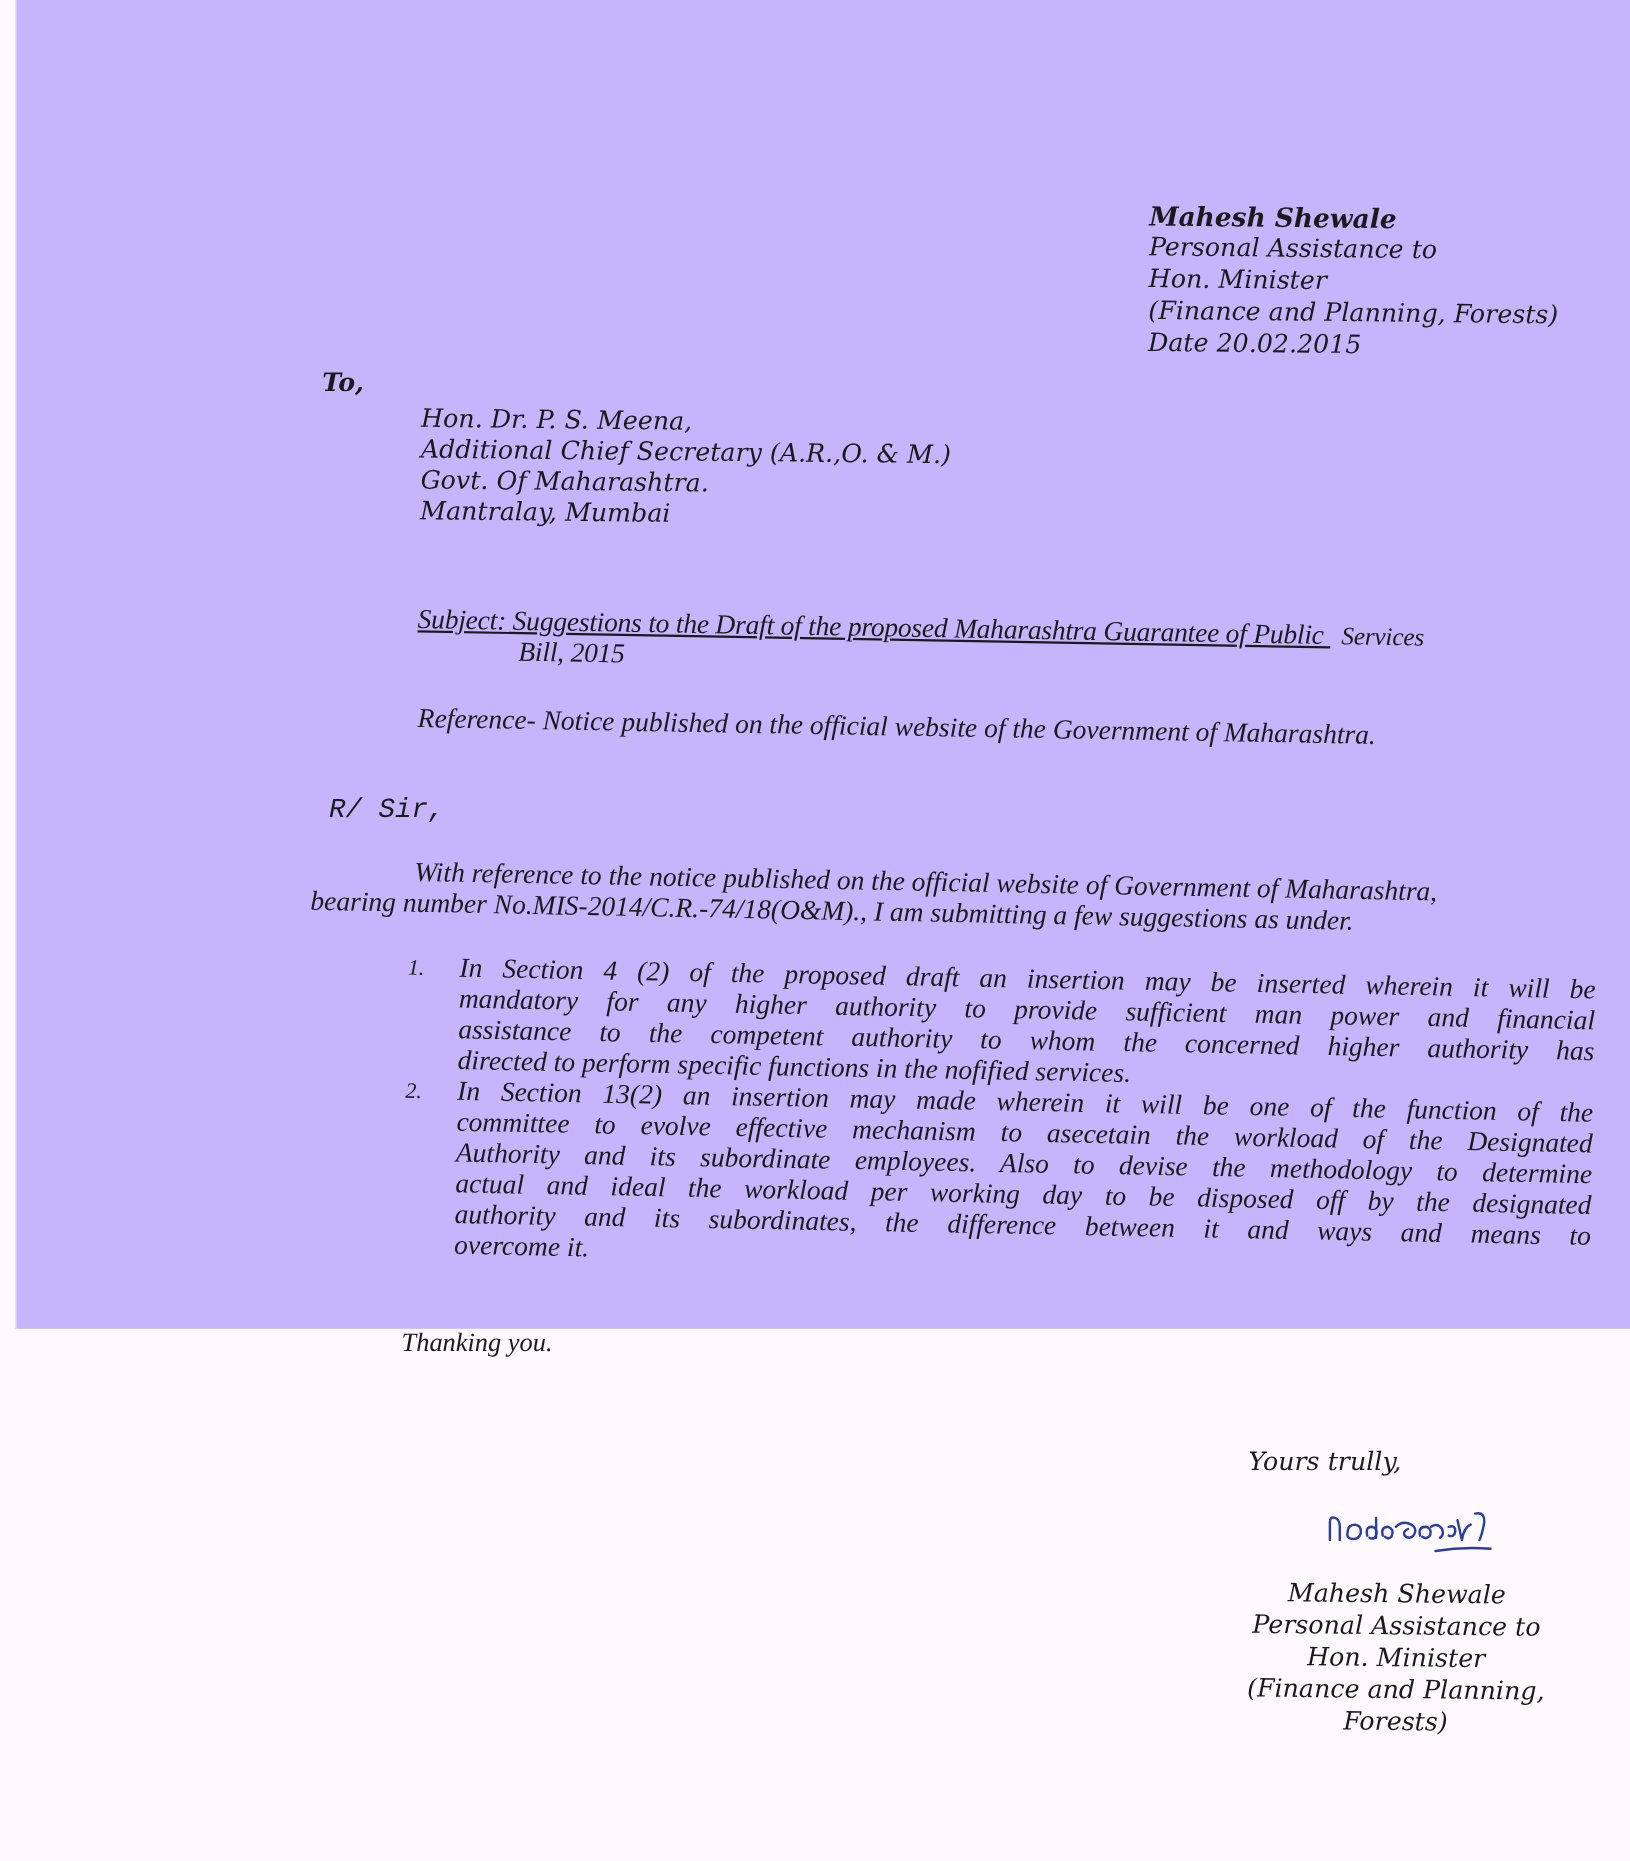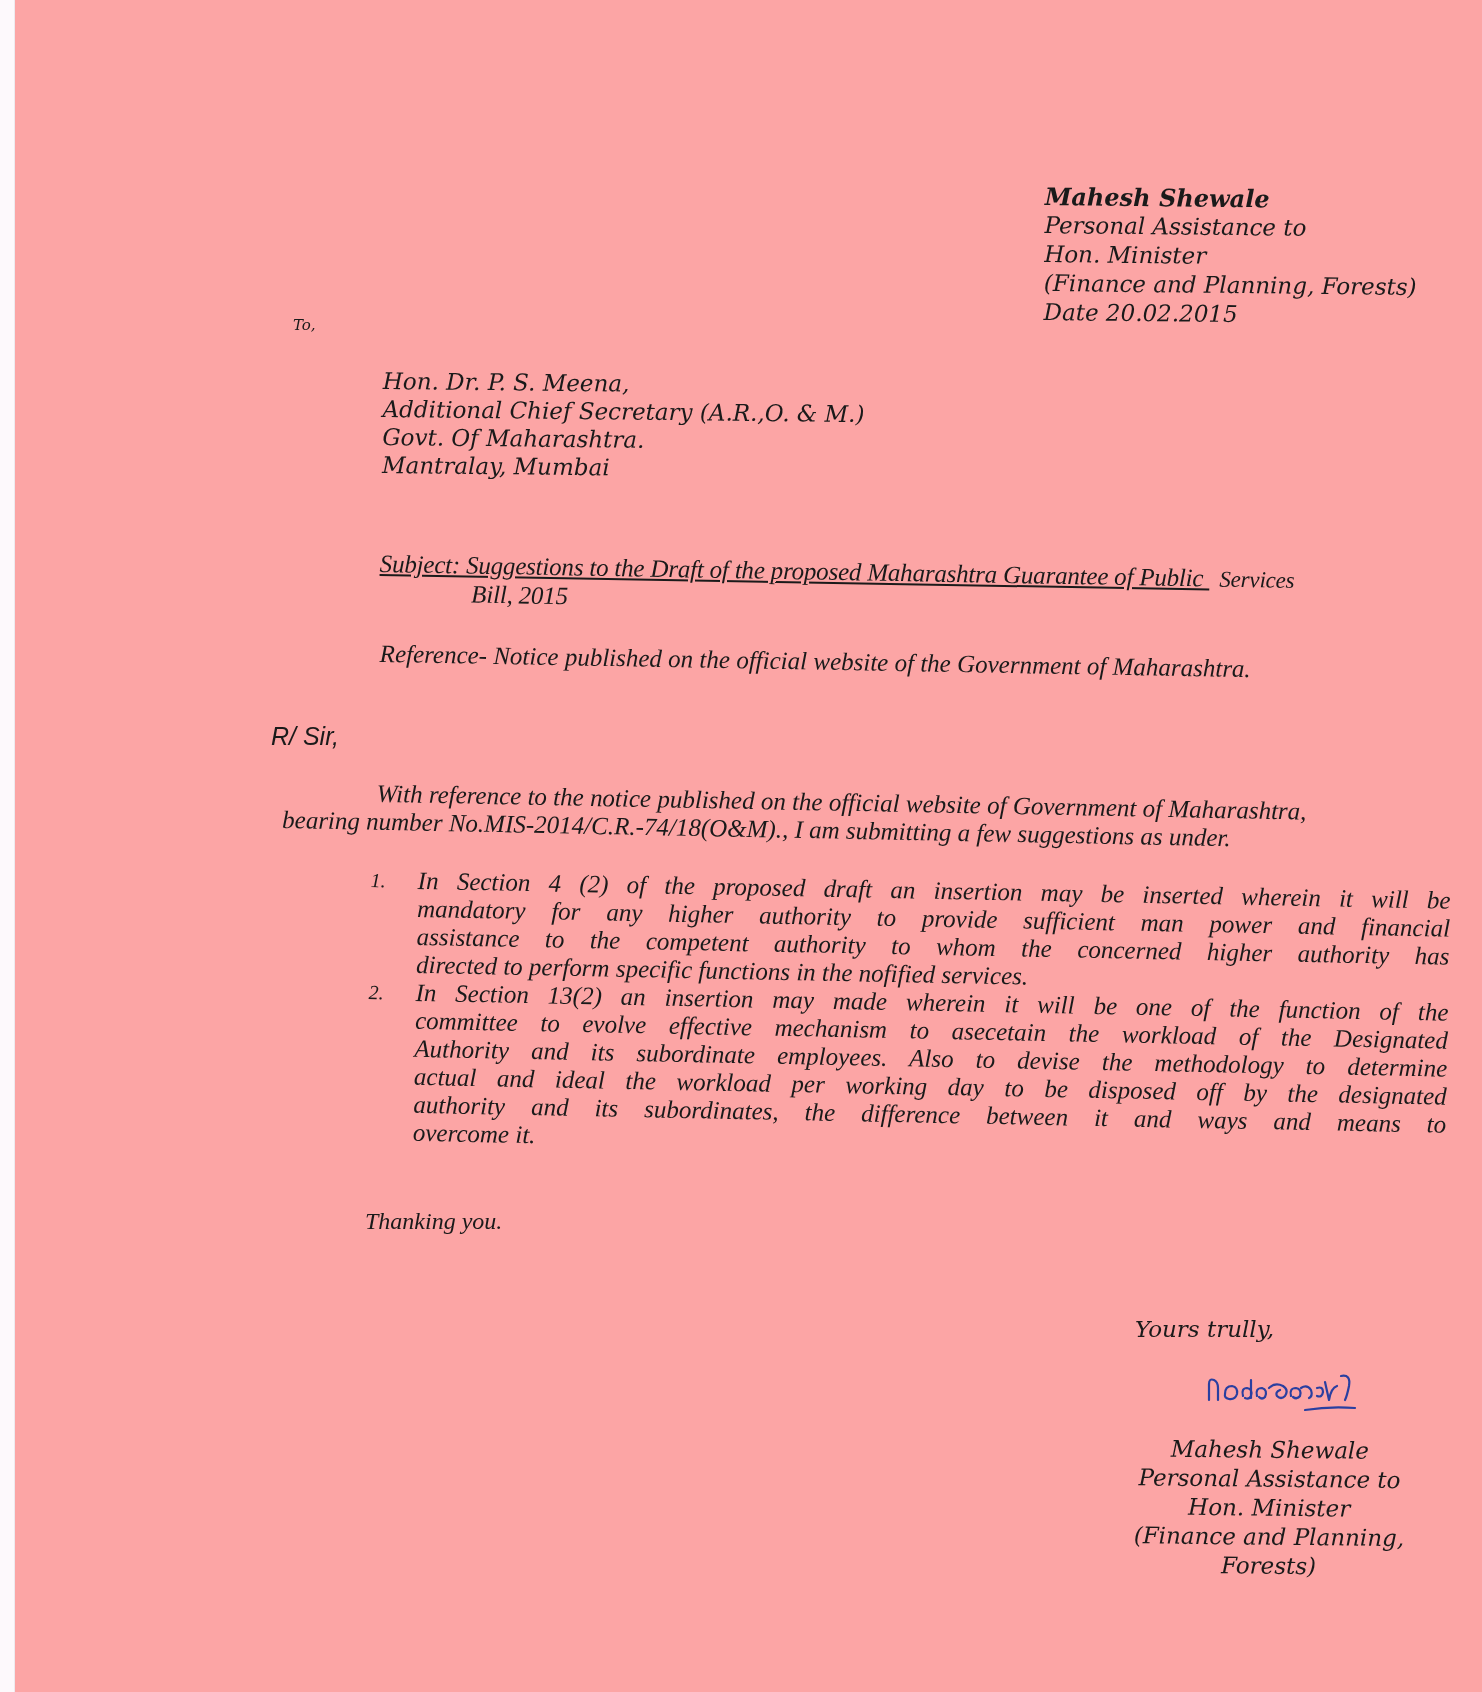--- a/index.html
+++ b/index.html
@@ -14,51 +14,51 @@
       overflow: hidden;
       font-family: "DejaVu Serif", "Liberation Serif", serif;
       font-style: italic;
       color: #1a1a1a;
     }
     .page {
       position: absolute;
       left: 14px;
       top: 0;
       width: 1468px;
-      height: 1692px;
-      background: #fca5a5;
+      height: 1208px;
+      background: #c4b5fd;
       border-left: 1px solid #eeeaee;
     }
     .block { position: absolute; }
     .line { white-space: nowrap; display: block; }
 
     
     .sender { left: 1030px; top: 182px; font-size: 23px; line-height: 29px; transform: rotate(0.6deg); transform-origin: left top; }
     .sender .name { font-weight: bold; font-size: 24px; }
 
     
-    .to-label { left: 278px; top: 316px; font-size: 15px; }
+    .to-label { left: 278px; top: 334px; font-size: 23px; font-weight: bold; }
     .recipient { left: 368px; top: 367px; font-size: 23px; line-height: 28px; transform: rotate(0.6deg); transform-origin: left top; }
 
     
     .subject {
       left: 365px; top: 550px; font-size: 23px; line-height: 28px;
       font-family: "Liberation Serif", "DejaVu Serif", serif;
       transform: rotate(1.0deg); transform-origin: left top;
       letter-spacing: -0.2px;
     }
     .subject .sub-line1 { text-decoration: underline; font-size: 25px; }
     .subject .sub-line2 { padding-left: 92px; font-size: 25px; }
     .subject .sub-tail { text-decoration: none; display: inline; padding-left: 10px; }
 
     
     .reference { left: 365px; top: 640px; font-size: 25px; font-family: "Liberation Serif", "DejaVu Serif", serif; transform: rotate(1.0deg); transform-origin: left top; }
 
     
-    .salutation { left: 256px; top: 722px; font-size: 25px; font-family: Liberation Sans, sans-serif; }
+    .salutation { left: 284px; top: 722px; font-size: 25px; font-family: Liberation Mono, monospace; }
 
     
     .para { left: 268px; top: 778px; font-size: 25px; line-height: 28px; font-family: "Liberation Serif", "DejaVu Serif", serif; transform: rotate(1.1deg); transform-origin: left top; width: 1180px; }
     .para .first { padding-left: 94px; }
 
     
     .list { left: 356px; top: 866px; font-size: 25px; line-height: 28px; font-family: "Liberation Serif", "DejaVu Serif", serif; transform: rotate(1.1deg); transform-origin: left top; width: 1080px; }
     .list-item { position: relative; padding-left: 47px; text-align: justify; text-align-last: left; margin-bottom: 0; }
     .list-item .num { position: absolute; left: 0; top: 0; font-size: 20px; }
     .list-item .ln { display: block; text-align: justify; text-align-last: justify; white-space: normal; }

